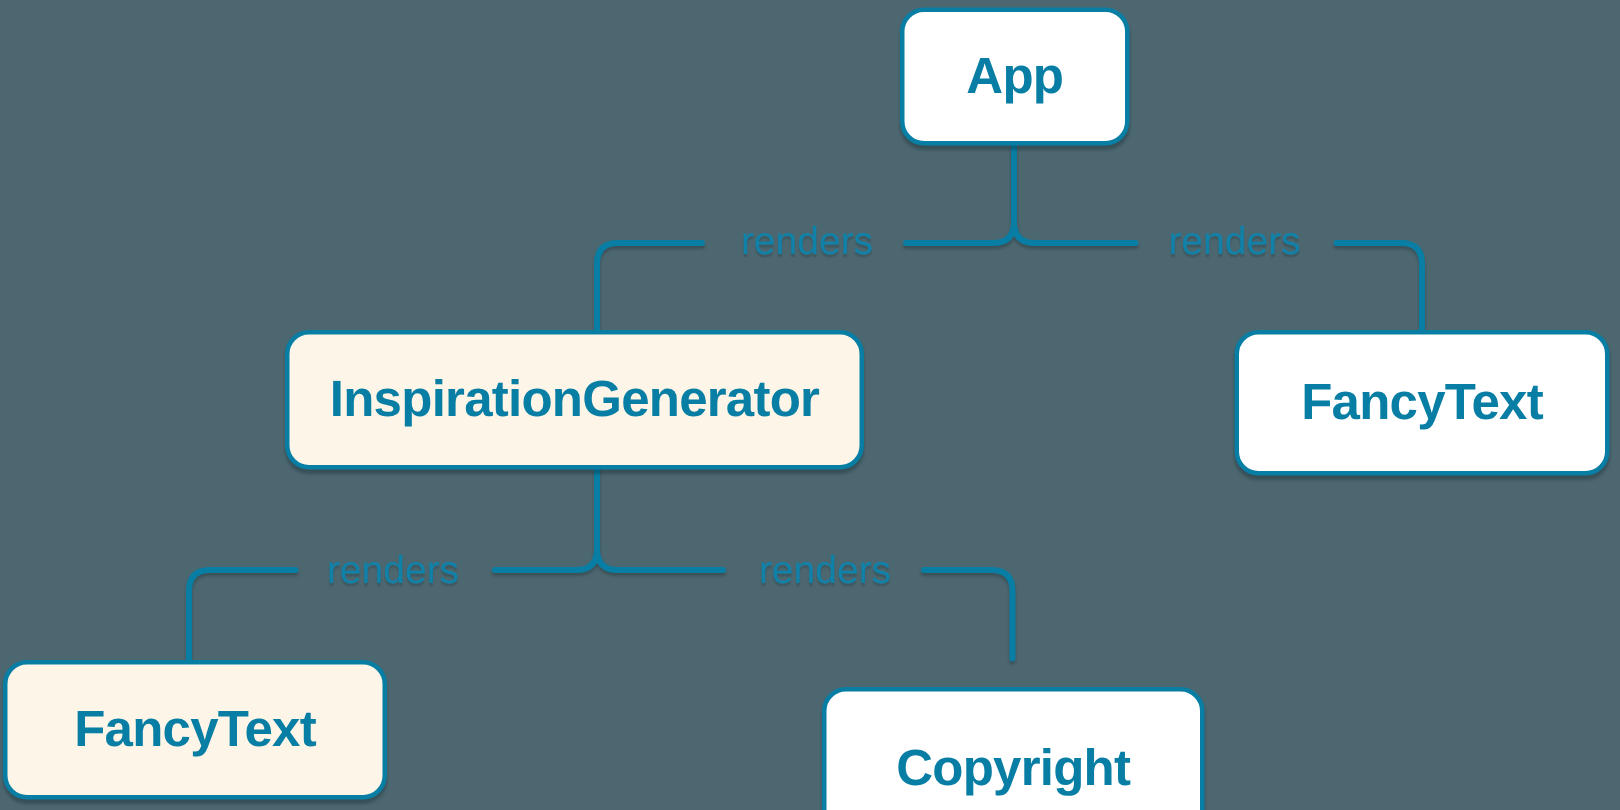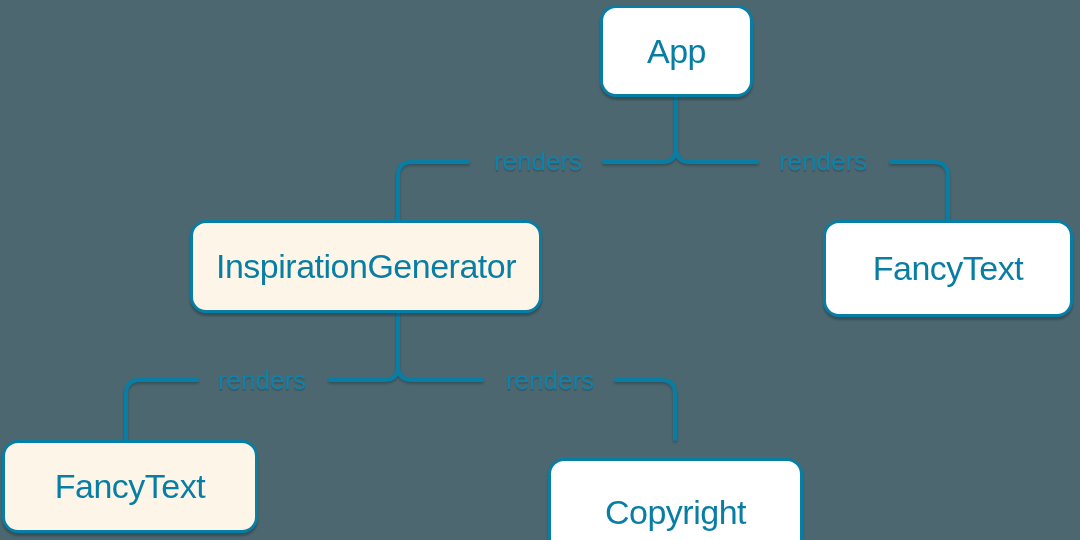--- a/index.html
+++ b/index.html
@@ -39,37 +39,37 @@
   .node {
     position: absolute;
     display: flex;
     align-items: center;
     justify-content: center;
     border: 3px solid var(--accent);
     border-radius: 16px;
     background: var(--node-default);
     color: var(--accent);
     font-size: 34px;
-    font-weight: 400;
+    font-weight: 700;
     letter-spacing: -0.5px;
     box-shadow: 0 3px 2px rgba(0,20,30,0.28);
   }
   .node--highlight { background: var(--node-highlight); }
   .edge-label {
     position: absolute;
     transform: translate(-50%, -50%);
     color: var(--label-color);
     font-size: 26px;
     font-weight: 400;
     white-space: nowrap;
     text-shadow: 0 2px 1px rgba(0,20,30,0.18);
   }
   
   .node-app            { left: 600px; top: 5px;   width: 153px; height: 92px; }
-  .node-insp-gen       { left: 190px; top: 220px; width: 352px; height: 93px; }
+  .node-insp-gen       { left: 190px; top: 220px; width: 386px; height: 93px; }
   .node-fancy-right    { left: 823px; top: 220px; width: 250px; height: 97px; }
   .node-fancy-left     { left: 2px;   top: 440px; width: 256px; height: 93px; }
   .node-copyright      { left: 548px; top: 458px; width: 255px; height: 108px; }
   
   .label-1 { left: 538px; top: 161px; }
   .label-2 { left: 823px; top: 161px; }
   .label-3 { left: 262px; top: 380px; }
   .label-4 { left: 550px; top: 380px; }
 </style>
 </head>

